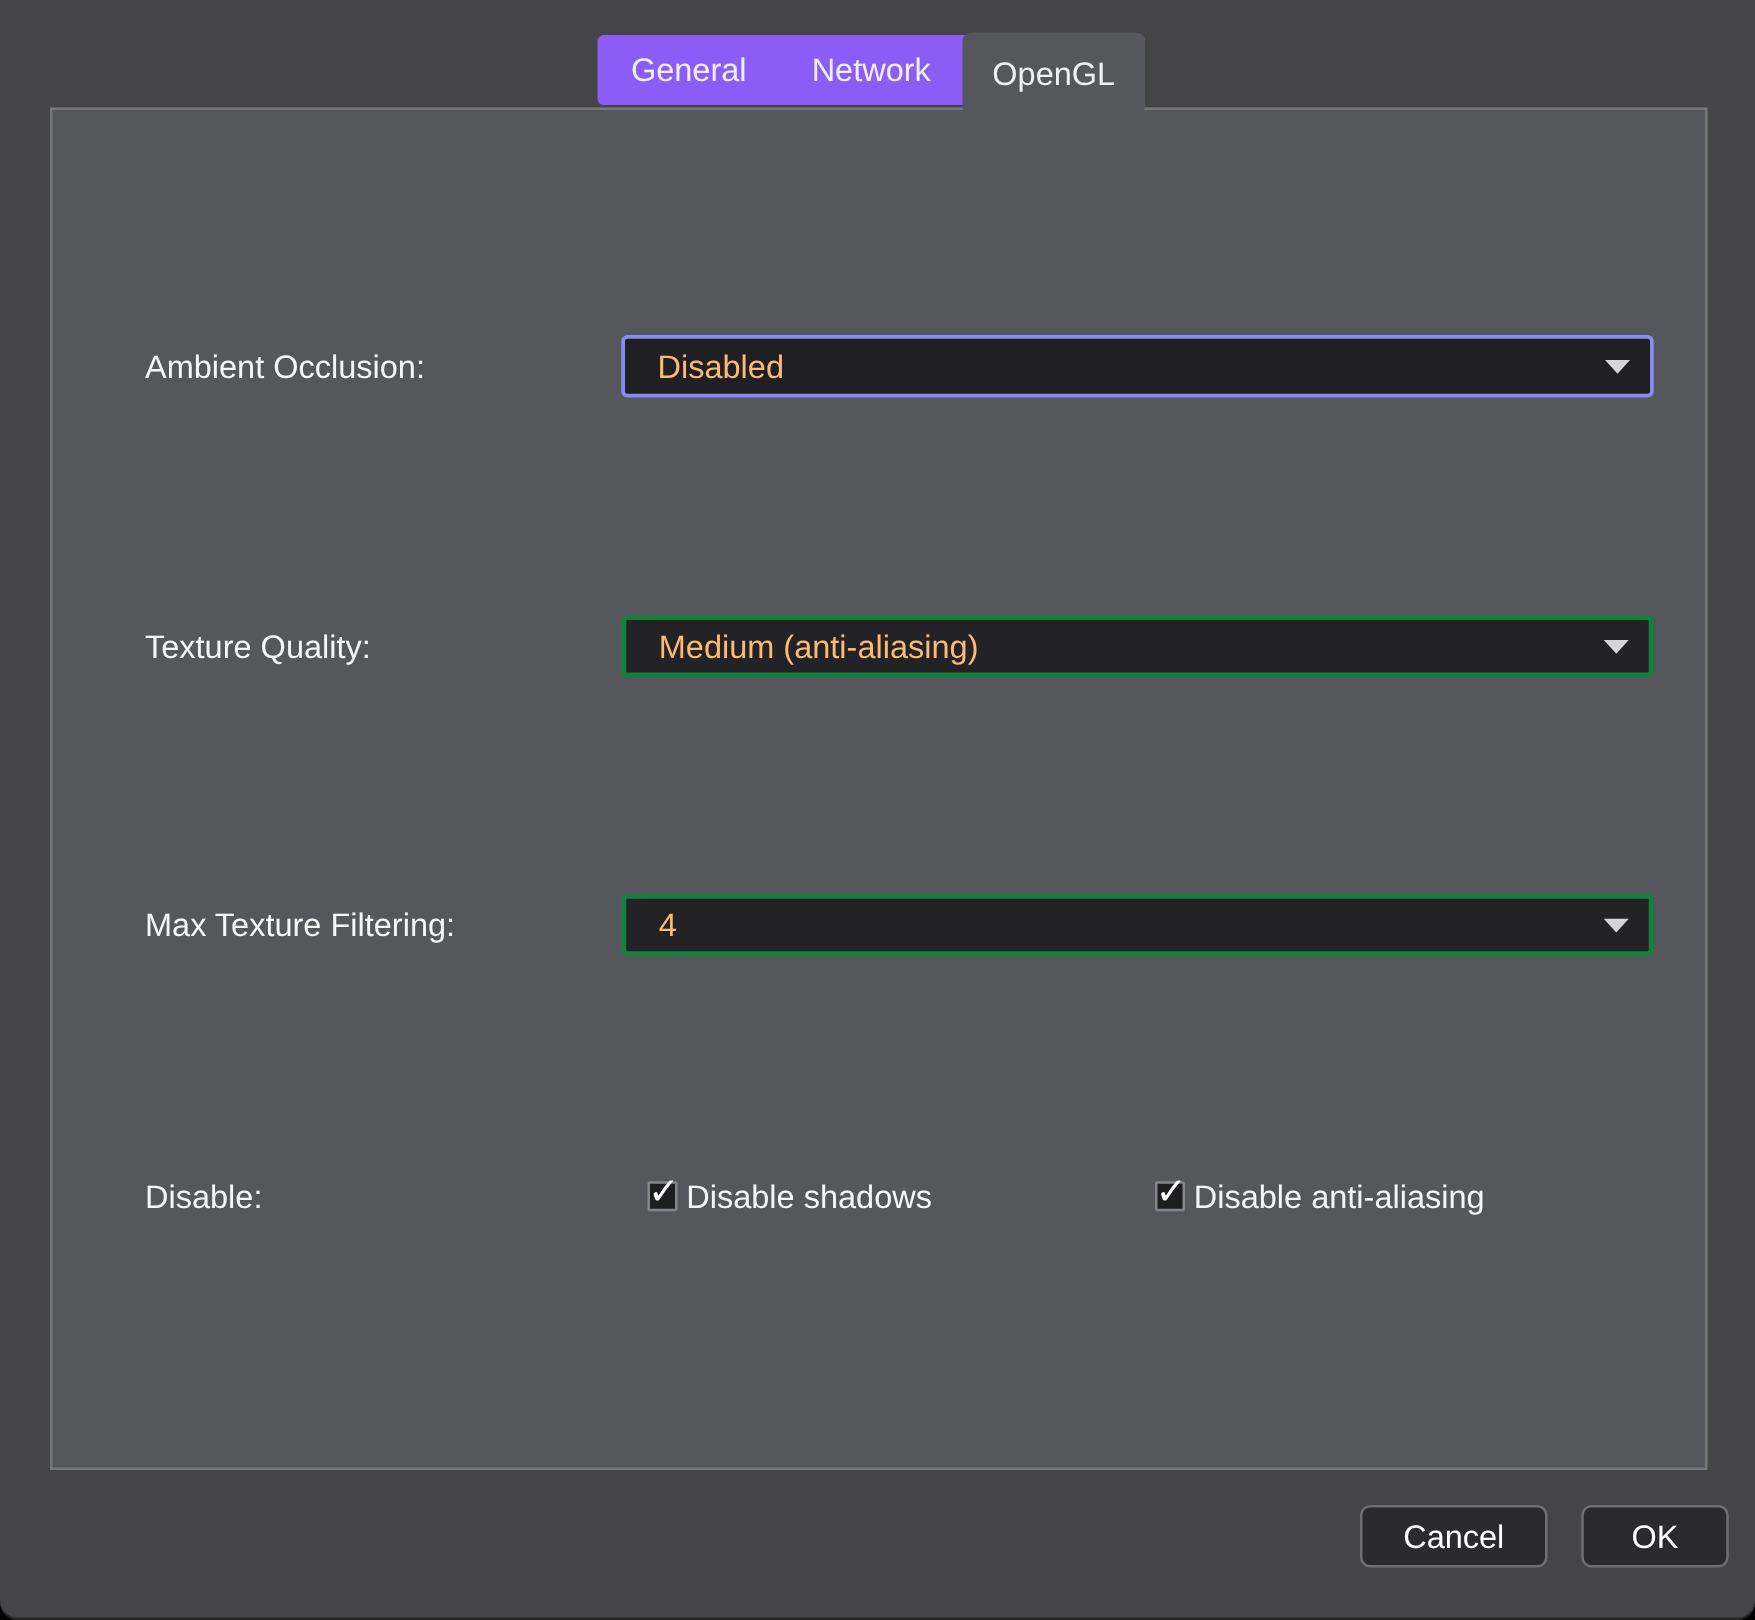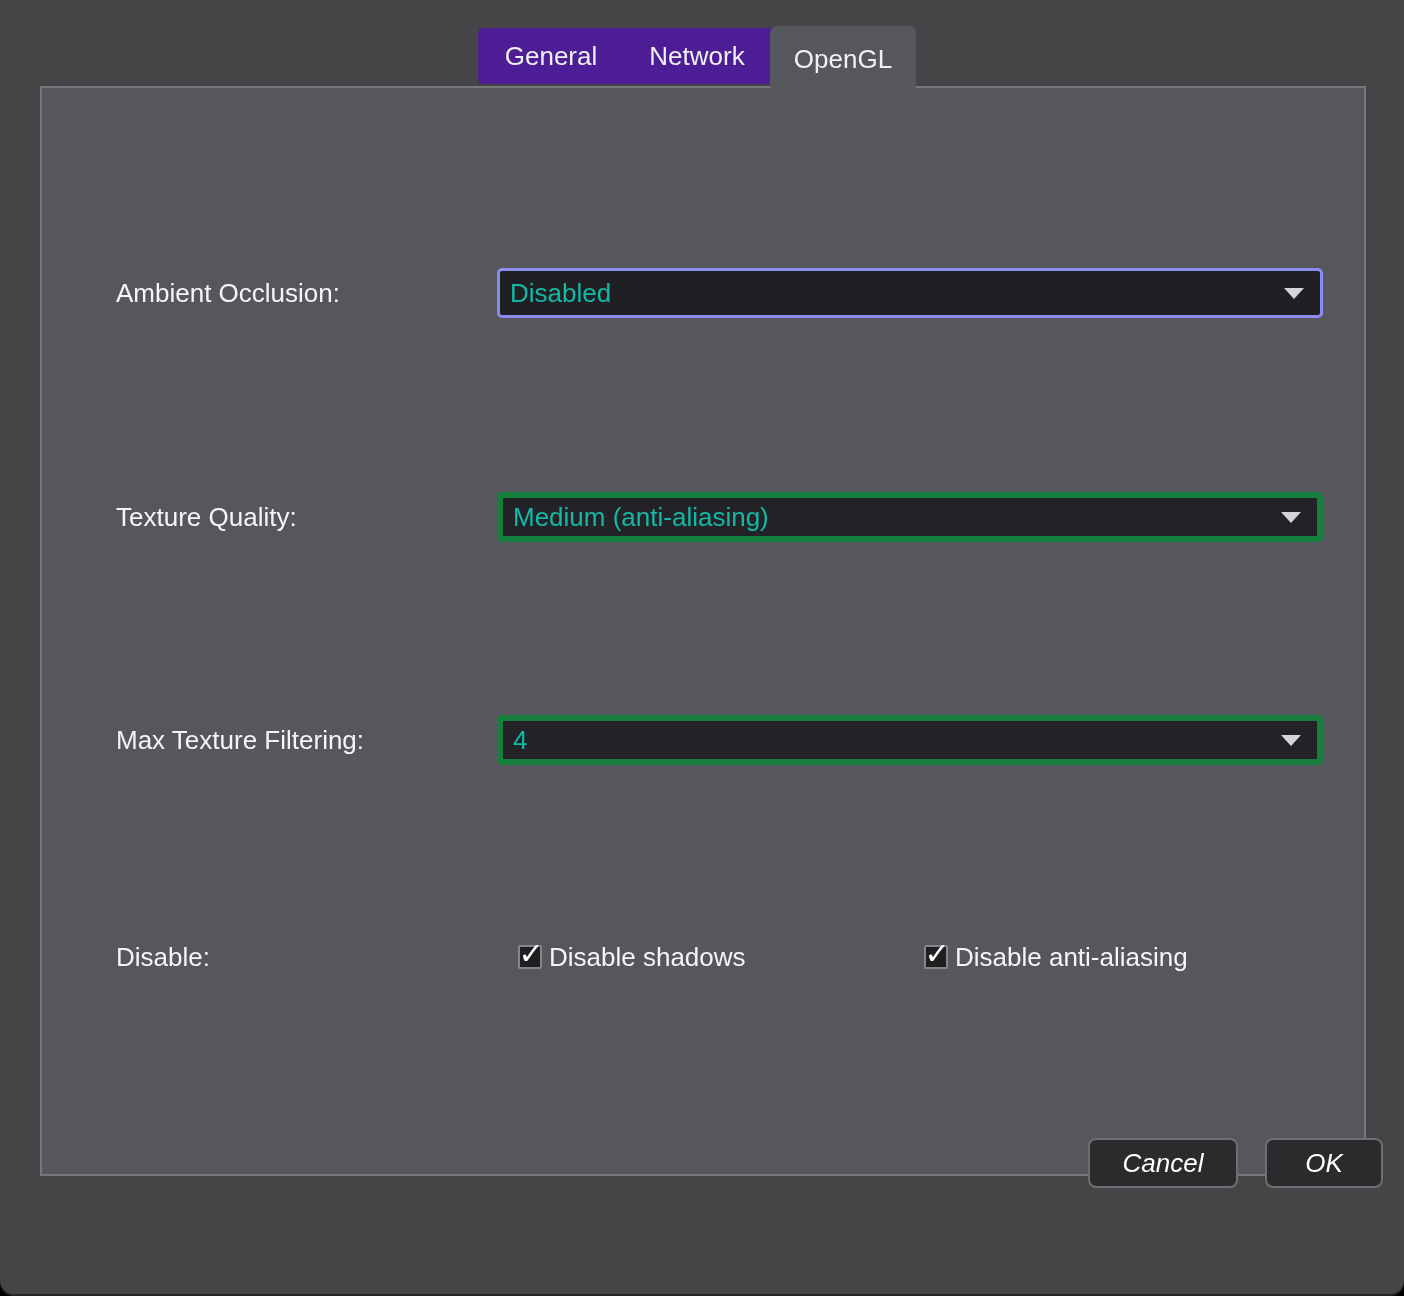--- a/index.html
+++ b/index.html
@@ -22,21 +22,21 @@
     overflow: hidden;
   }
 
   
   .tabbar {
     position: absolute;
     left: 478px;
     top: 28px;
     height: 56px;
     display: flex;
-    background: #4c1d95;
+    background: #8b5cf6;
     border-radius: 5px;
     z-index: 3;
   }
   .tab {
     min-width: 146px;
     height: 56px;
     display: flex;
     align-items: center;
     justify-content: center;
     color: #eff0f2;
@@ -77,35 +77,35 @@
     margin-left: 32px;
   }
 
   .combo {
     position: absolute;
     left: 497px;
     width: 826px;
     height: 50px;
     box-sizing: border-box;
     background: #232327;
-    border: 6px solid #15803d;
+    border: 4px solid #15803d;
     border-radius: 5px;
     display: flex;
     align-items: center;
     z-index: 2;
     cursor: default;
   }
   .combo.focused {
     border: 3px solid #8a8bf0;
     background: #202024;
   }
   .combo .combo-value {
-    color: #14b8a6;
-    font-size: 26px;
-    padding-left: 10px;
+    color: #fdba74;
+    font-size: 26px;
+    padding-left: 26px;
     white-space: nowrap;
     overflow: hidden;
   }
   .combo .arrow {
     position: absolute;
     right: 16px;
     top: 50%;
     margin-top: -5px;
     width: 0;
     height: 0;
@@ -153,36 +153,35 @@
   .checkbox-label {
     color: #f4f5f6;
     font-size: 26px;
     margin-left: 7px;
     white-space: nowrap;
   }
 
   
   .btn {
     position: absolute;
-    top: 1138px;
+    top: 1204px;
     height: 50px;
     box-sizing: border-box;
     background: #2b2b2d;
     border: 2px solid #6e6f73;
     border-radius: 8px;
     color: #ffffff;
     font-size: 26px;
     font-family: "Liberation Sans", "DejaVu Sans", sans-serif;
     display: flex;
     align-items: center;
     justify-content: center;
     padding: 12px;
     cursor: default;
     z-index: 2;
-    font-style: italic;
   }
   .btn.cancel { left: 1088px; width: 150px; }
   .btn.ok { left: 1265px; width: 118px; }
 </style>
 </head>
 <body>
 
 <div class="window">
 
   <div class="tabbar">

